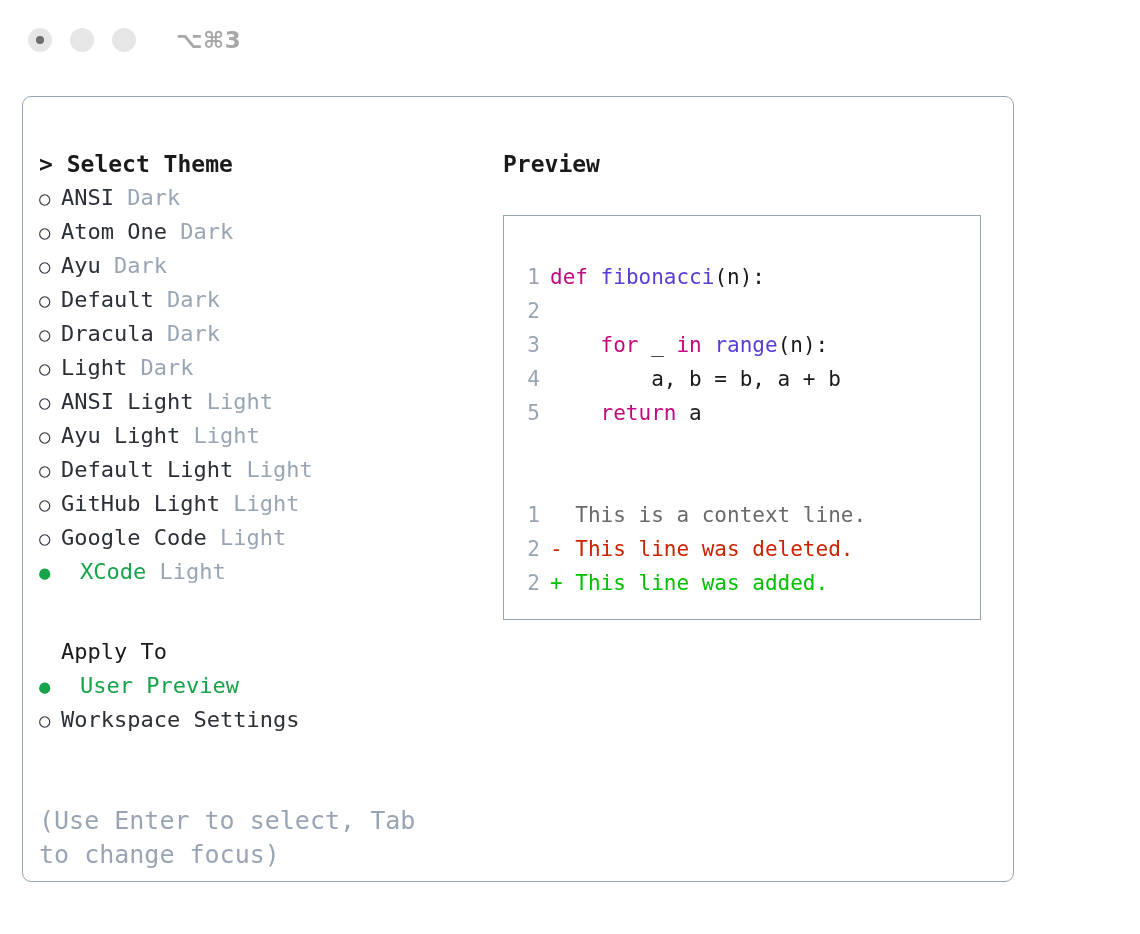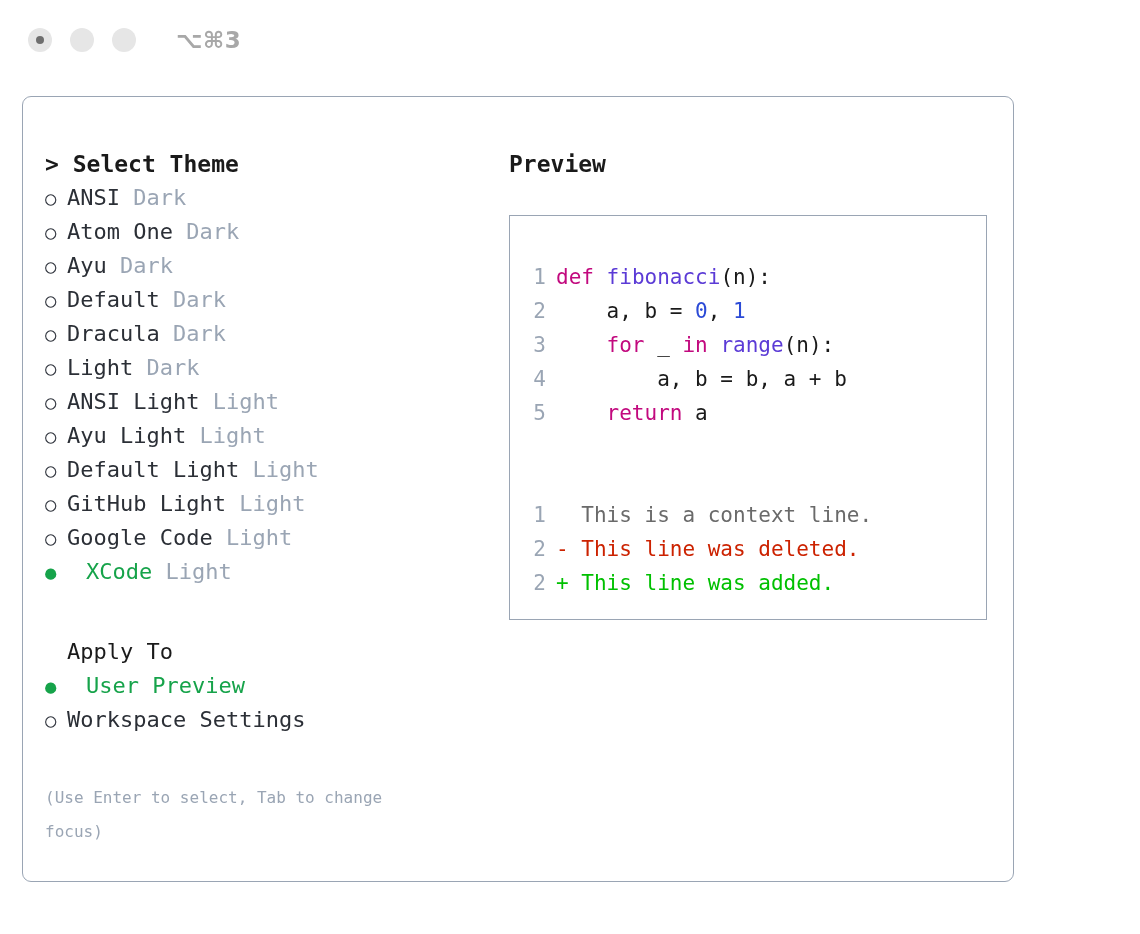--- a/index.html
+++ b/index.html
@@ -61,21 +61,21 @@
     top: 96px;
     width: 992px;
     height: 786px;
     border: 1.5px solid #9aa5b4;
     border-radius: 9px;
     background: #ffffff;
   }
 
   .panel-inner {
     position: absolute;
-    left: 6px; top: 0;
+    left: 0; top: 0;
     width: 100%; height: 100%;
     display: flex;
   }
 
   
   .left-col {
     width: 480px;
     padding: 50px 0 0 16px;
   }
 
@@ -114,22 +114,22 @@
   .apply-head {
     margin-top: 46px;
     padding-left: 22px;
     font-size: 22px;
     color: #1a1a1a;
     line-height: 34px;
     white-space: pre;
   }
 
   .hint {
-    margin-top: 44px;
-    font-size: 16px;
+    margin-top: 67px;
+    font-size: 25px;
     line-height: 34px;
     color: #9aa5b4;
     max-width: 400px;
     white-space: pre-wrap;
   }
 
   
   .right-col {
     flex: 1;
     padding: 50px 0 0 0;
@@ -225,21 +225,21 @@
 
         <div class="hint">(Use Enter to select, Tab to change focus)</div>
       </div>
 
       <div class="right-col">
         <div class="preview-head">Preview</div>
 
         <div class="code-box">
           <div>
               <div class="code-line"><span class="lineno">1</span><span class="code-content"><span class="t-kw">def</span><span class="t-plain"> </span><span class="t-fn">fibonacci</span><span class="t-plain">(n):</span></span></div>
-              <div class="code-line"><span class="lineno">2</span><span class="code-content"><span class="t-plain">    a, b = </span><span class="t-num">0</span><span class="t-plain">, </span><span class="t-num">1</span></span></div>
+              <div class="code-line"><span class="lineno">2</span></div>
               <div class="code-line"><span class="lineno">3</span><span class="code-content"><span class="t-plain">    </span><span class="t-kw">for</span><span class="t-plain"> _ </span><span class="t-kw">in</span><span class="t-plain"> </span><span class="t-fn">range</span><span class="t-plain">(n):</span></span></div>
               <div class="code-line"><span class="lineno">4</span><span class="code-content"><span class="t-plain">        a, b = b, a + b</span></span></div>
               <div class="code-line"><span class="lineno">5</span><span class="code-content"><span class="t-plain">    </span><span class="t-kw">return</span><span class="t-plain"> a</span></span></div>
             </div>
           <div class="blank-row"></div>
           <div class="blank-row"></div>
           <div>
               <div class="code-line"><span class="lineno">1</span><span class="code-content t-ctx">  This is a context line.</span></div>
               <div class="code-line"><span class="lineno">2</span><span class="code-content t-del">- This line was deleted.</span></div>
               <div class="code-line"><span class="lineno">2</span><span class="code-content t-add">+ This line was added.</span></div>

